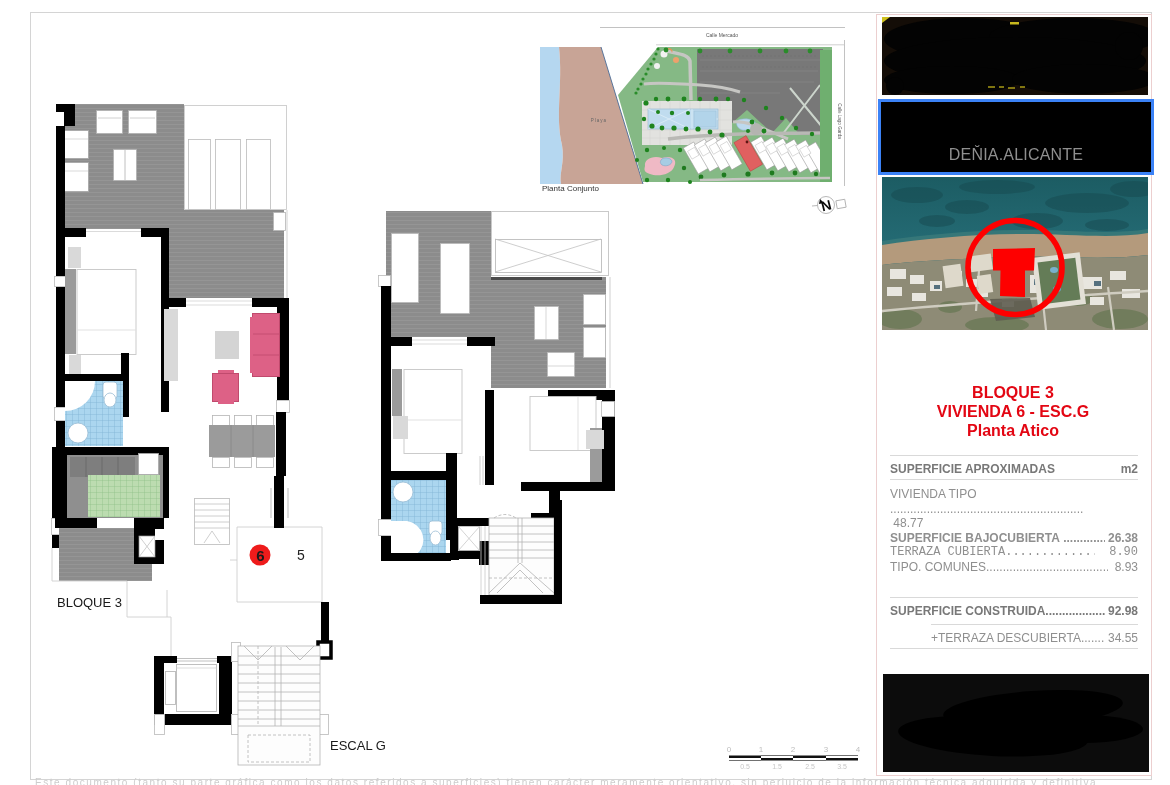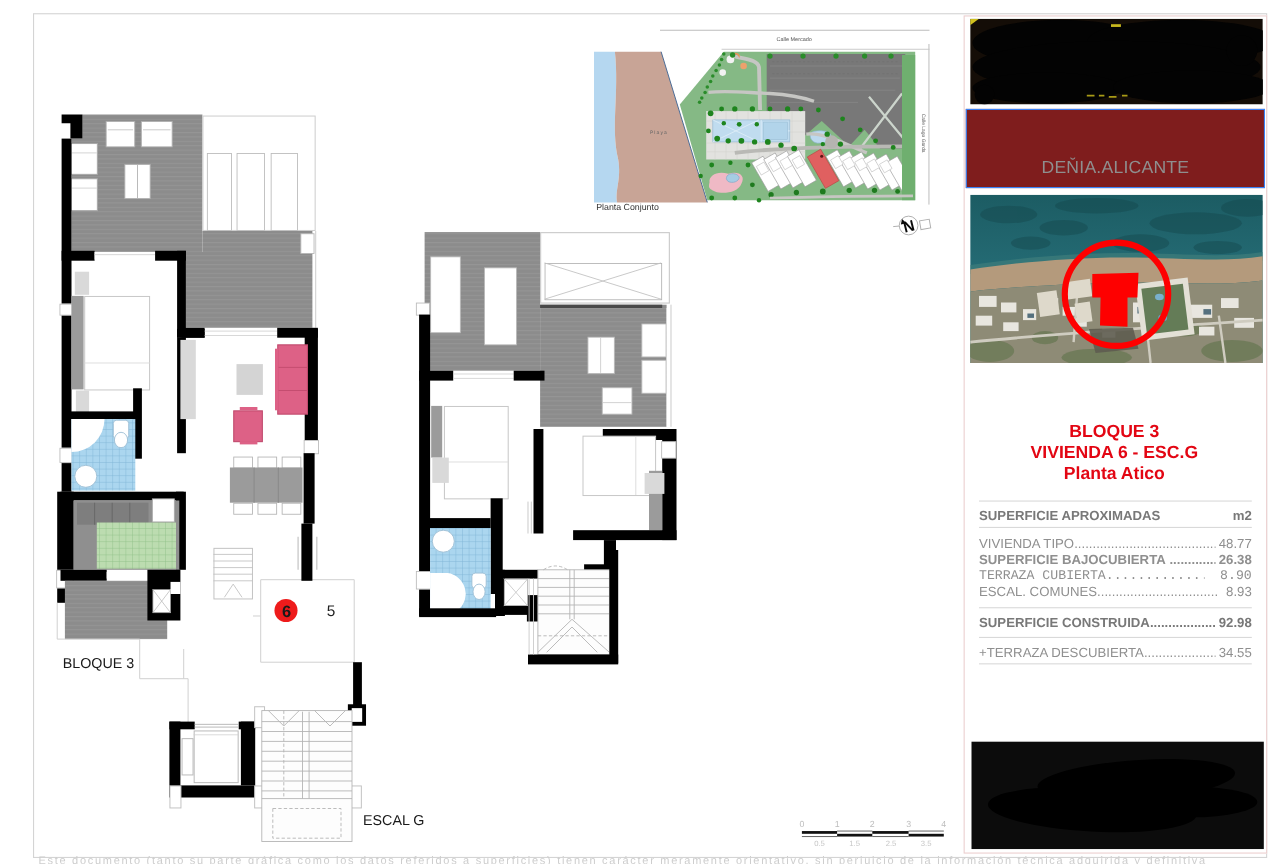--- a/index.html
+++ b/index.html
@@ -559,21 +559,21 @@
 <ellipse cx="70" cy="63" rx="68" ry="14"></ellipse>
 <ellipse cx="202" cy="62" rx="72" ry="15"></ellipse>
 <circle cx="247" cy="29" r="14"></circle>
 <circle cx="13" cy="69" r="9"></circle>
 </g>
 <path d="M0,0 L8,0 L0,6 Z" fill="#cfc01e"></path>
 <rect x="128" y="5" width="9" height="2.5" fill="#c8b81e"></rect>
 <path d="M106,70 h7 m4,0 h5 m4,1 h7 m5,-1 h5" stroke="#a89a16" stroke-width="1.6"></path>
 </svg>
 
-<div class="abs" style="left:1px;top:84px;width:270px;height:70px;border:1px solid #3b82f6;background:#7f1d1d;">
+<div class="abs" style="left:1px;top:84px;width:270px;height:70px;border:3px solid #3b82f6;background:#000000;">
 <div style="margin-top:44px;text-align:center;font-size:16px;color:#8f8f8f;letter-spacing:0.2px;">DEN̆IA.ALICANTE</div>
 </div>
 
 <svg class="abs" style="left:5px;top:162px" width="266" height="153" viewBox="0 0 266 153">
 <defs>
 <linearGradient id="seaG" x1="0" y1="0" x2="0" y2="1">
 <stop offset="0" stop-color="#1c5c63"></stop>
             <stop offset="0.6" stop-color="#27707a"></stop>
             <stop offset="1" stop-color="#2c6a60"></stop>
 </linearGradient>
@@ -651,46 +651,46 @@
 
 <div class="abs" style="left:0;top:368px;width:272px;text-align:center;font-size:16px;font-weight:bold;color:#e30613;line-height:19px;">BLOQUE 3<br>VIVIENDA 6 - ESC.G<br>Planta Atico</div>
 
 <div class="abs" style="left:13px;top:440px;width:248px;color:#8f8f8f;font-size:12px;">
 <div style="border-top:1px solid #d9d9d9;padding:6px 0 3px 0;display:flex;font-weight:bold;color:#787878;gap:17px;">
           <span>SUPERFICIE APROXIMADAS</span>
           <span style="flex:1"></span>
           <span>m2</span>
         </div>
 <div style="border-top:1px solid #d9d9d9;padding-top:7px;"></div>
-<div style="display:flex;line-height:14.5px;">
+<div style="display:flex;line-height:14.5px;flex-direction:column;">
           <span>VIVIENDA TIPO</span>
           <span style="flex:1;overflow:hidden;white-space:nowrap;">..........................................................</span>
           <span>&nbsp;48.77</span>
         </div>
 <div style="display:flex;line-height:14.5px;font-weight:bold;">
           <span>SUPERFICIE BAJOCUBIERTA&nbsp;</span>
           <span style="flex:1;overflow:hidden;white-space:nowrap;">..........................................................</span>
           <span>&nbsp;26.38</span>
         </div>
 <div style="display:flex;line-height:14.5px;font-family:Liberation Mono, monospace;">
           <span>TERRAZA CUBIERTA</span>
           <span style="flex:1;overflow:hidden;white-space:nowrap;">..........................................................</span>
           <span>&nbsp;&nbsp;8.90</span>
         </div>
 <div style="display:flex;line-height:14.5px;">
-          <span>ESCAL. COMUNES</span>
+          <span>TIPO. COMUNES</span>
           <span style="flex:1;overflow:hidden;white-space:nowrap;">..........................................................</span>
           <span>&nbsp;&nbsp;8.93</span>
         </div>
-<div style="border-top:1px solid #d9d9d9;margin-top:7px;padding:6px 0 6px 0;display:flex;font-weight:bold;color:#787878;">
+<div style="border-top:1px solid #d9d9d9;margin-top:23px;padding:6px 0 6px 0;display:flex;font-weight:bold;color:#787878;">
           <span>SUPERFICIE CONSTRUIDA</span>
           <span style="flex:1;overflow:hidden;white-space:nowrap;">....................</span>
           <span>&nbsp;92.98</span>
         </div>
-<div style="border-top:1px solid #d9d9d9;padding:6px 0 3px 0;display:flex;">
+<div style="border-top:1px solid #d9d9d9;padding:6px 0 3px 0;display:flex;margin-left:41px;">
           <span>+TERRAZA DESCUBIERTA</span>
           <span style="flex:1;overflow:hidden;white-space:nowrap;">.....................</span>
           <span>&nbsp;34.55</span>
         </div>
 <div style="border-top:1px solid #d9d9d9;"></div>
 </div>
 
 <svg class="abs" style="left:6px;top:659px" width="266" height="98" viewBox="0 0 266 98">
 <rect width="266" height="98" fill="#0c0c0c"></rect>
 <g fill="#000">

